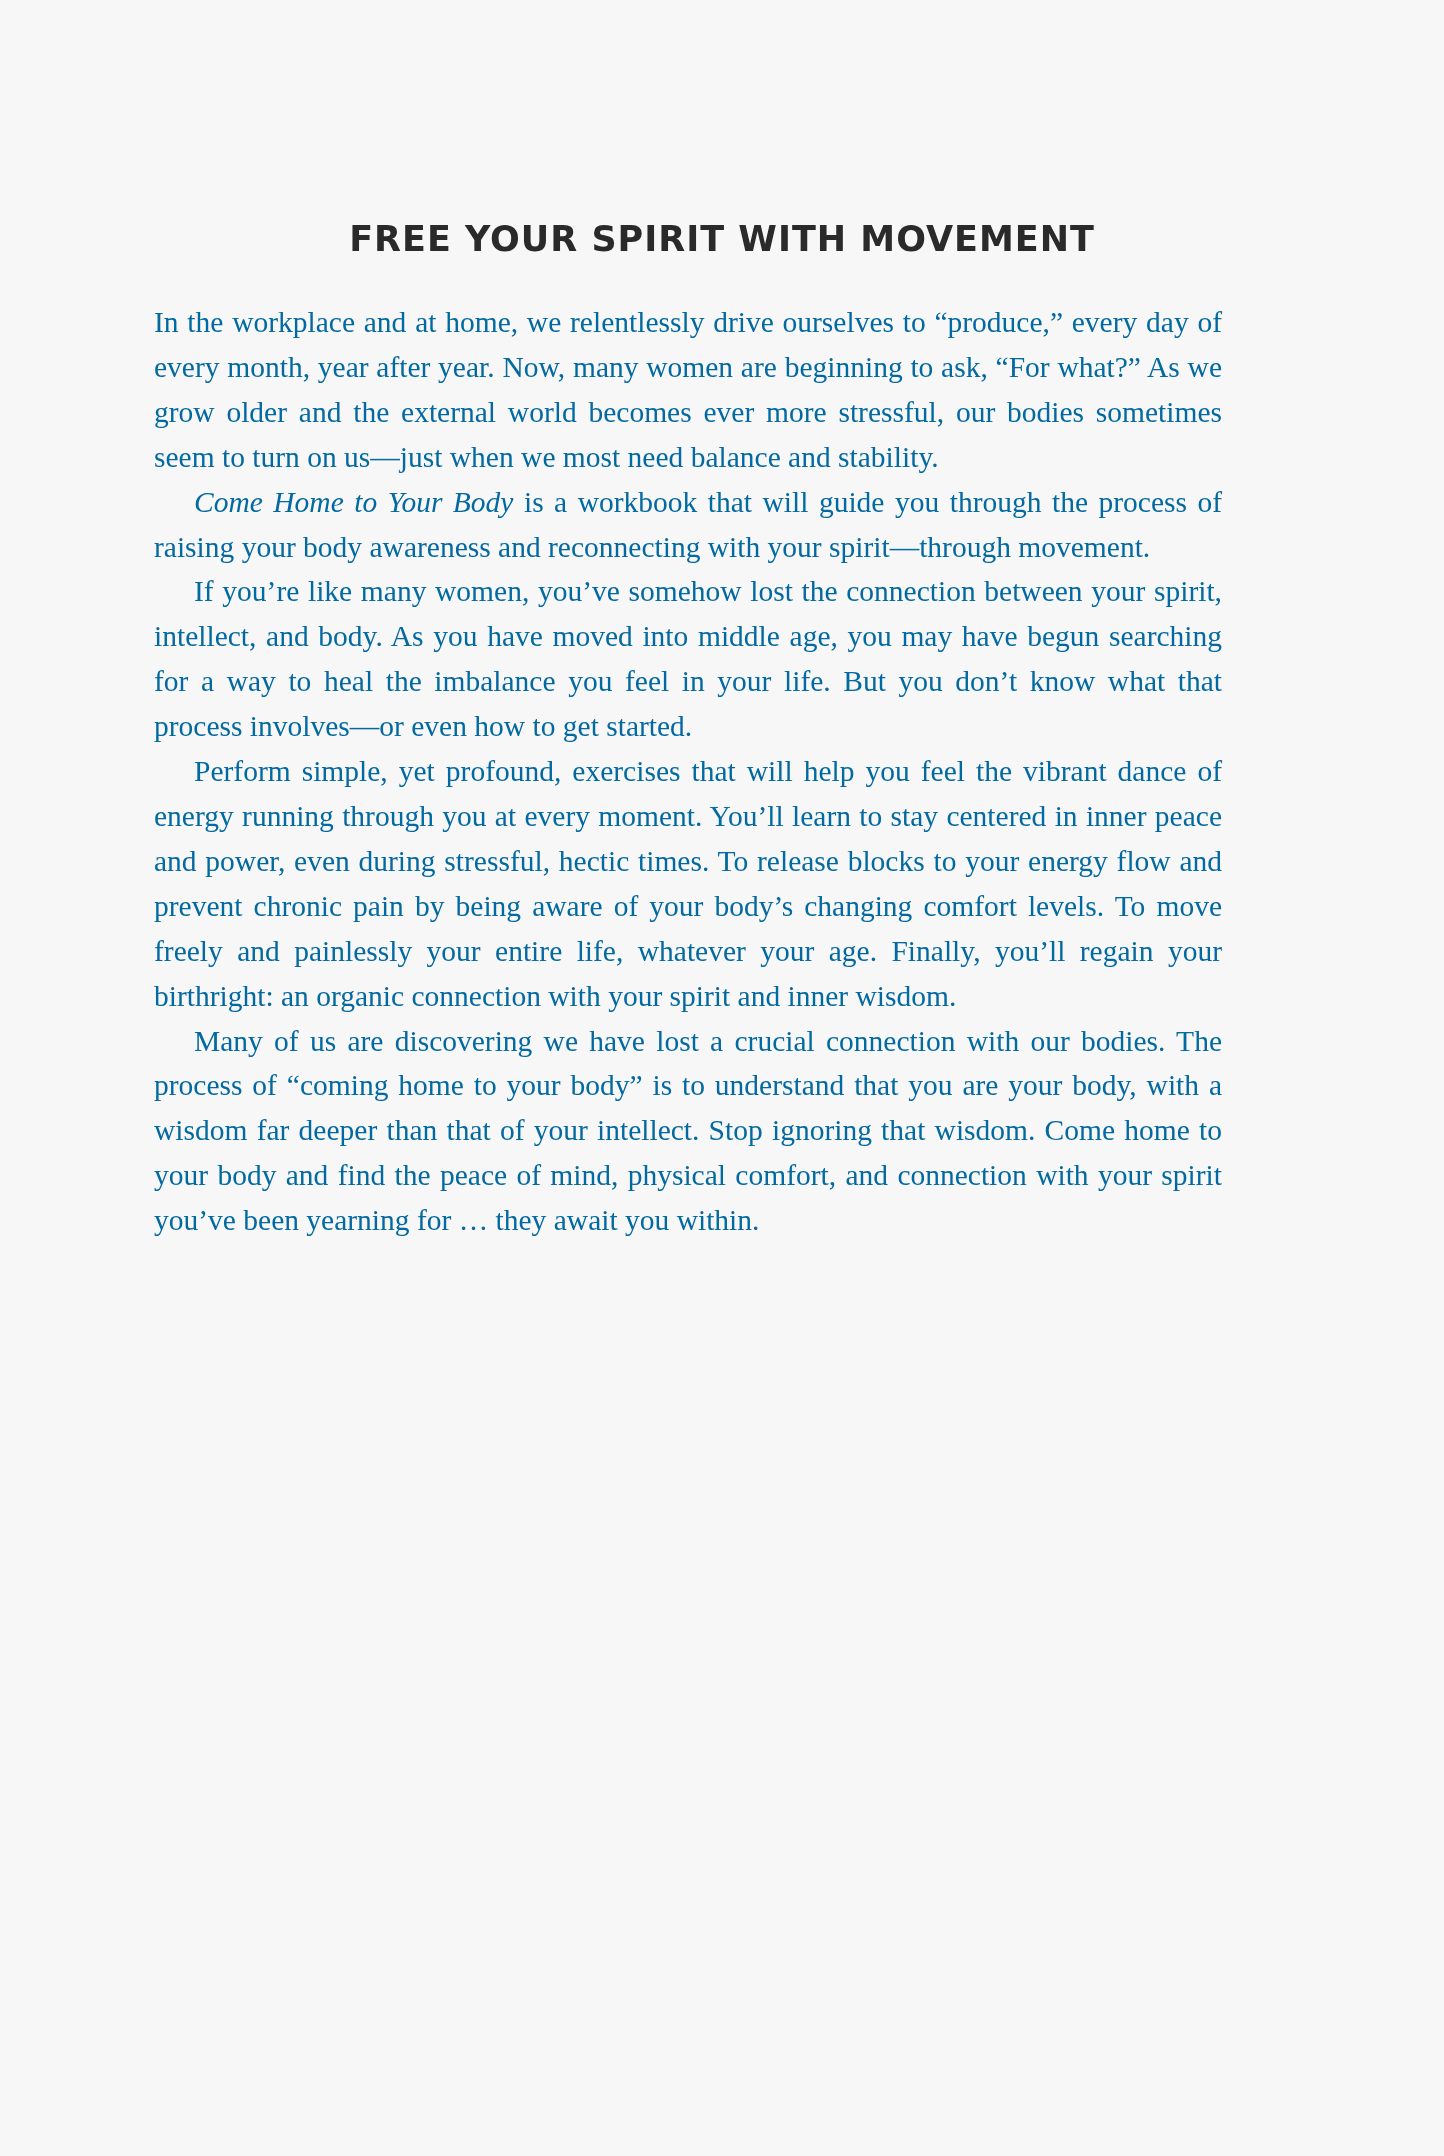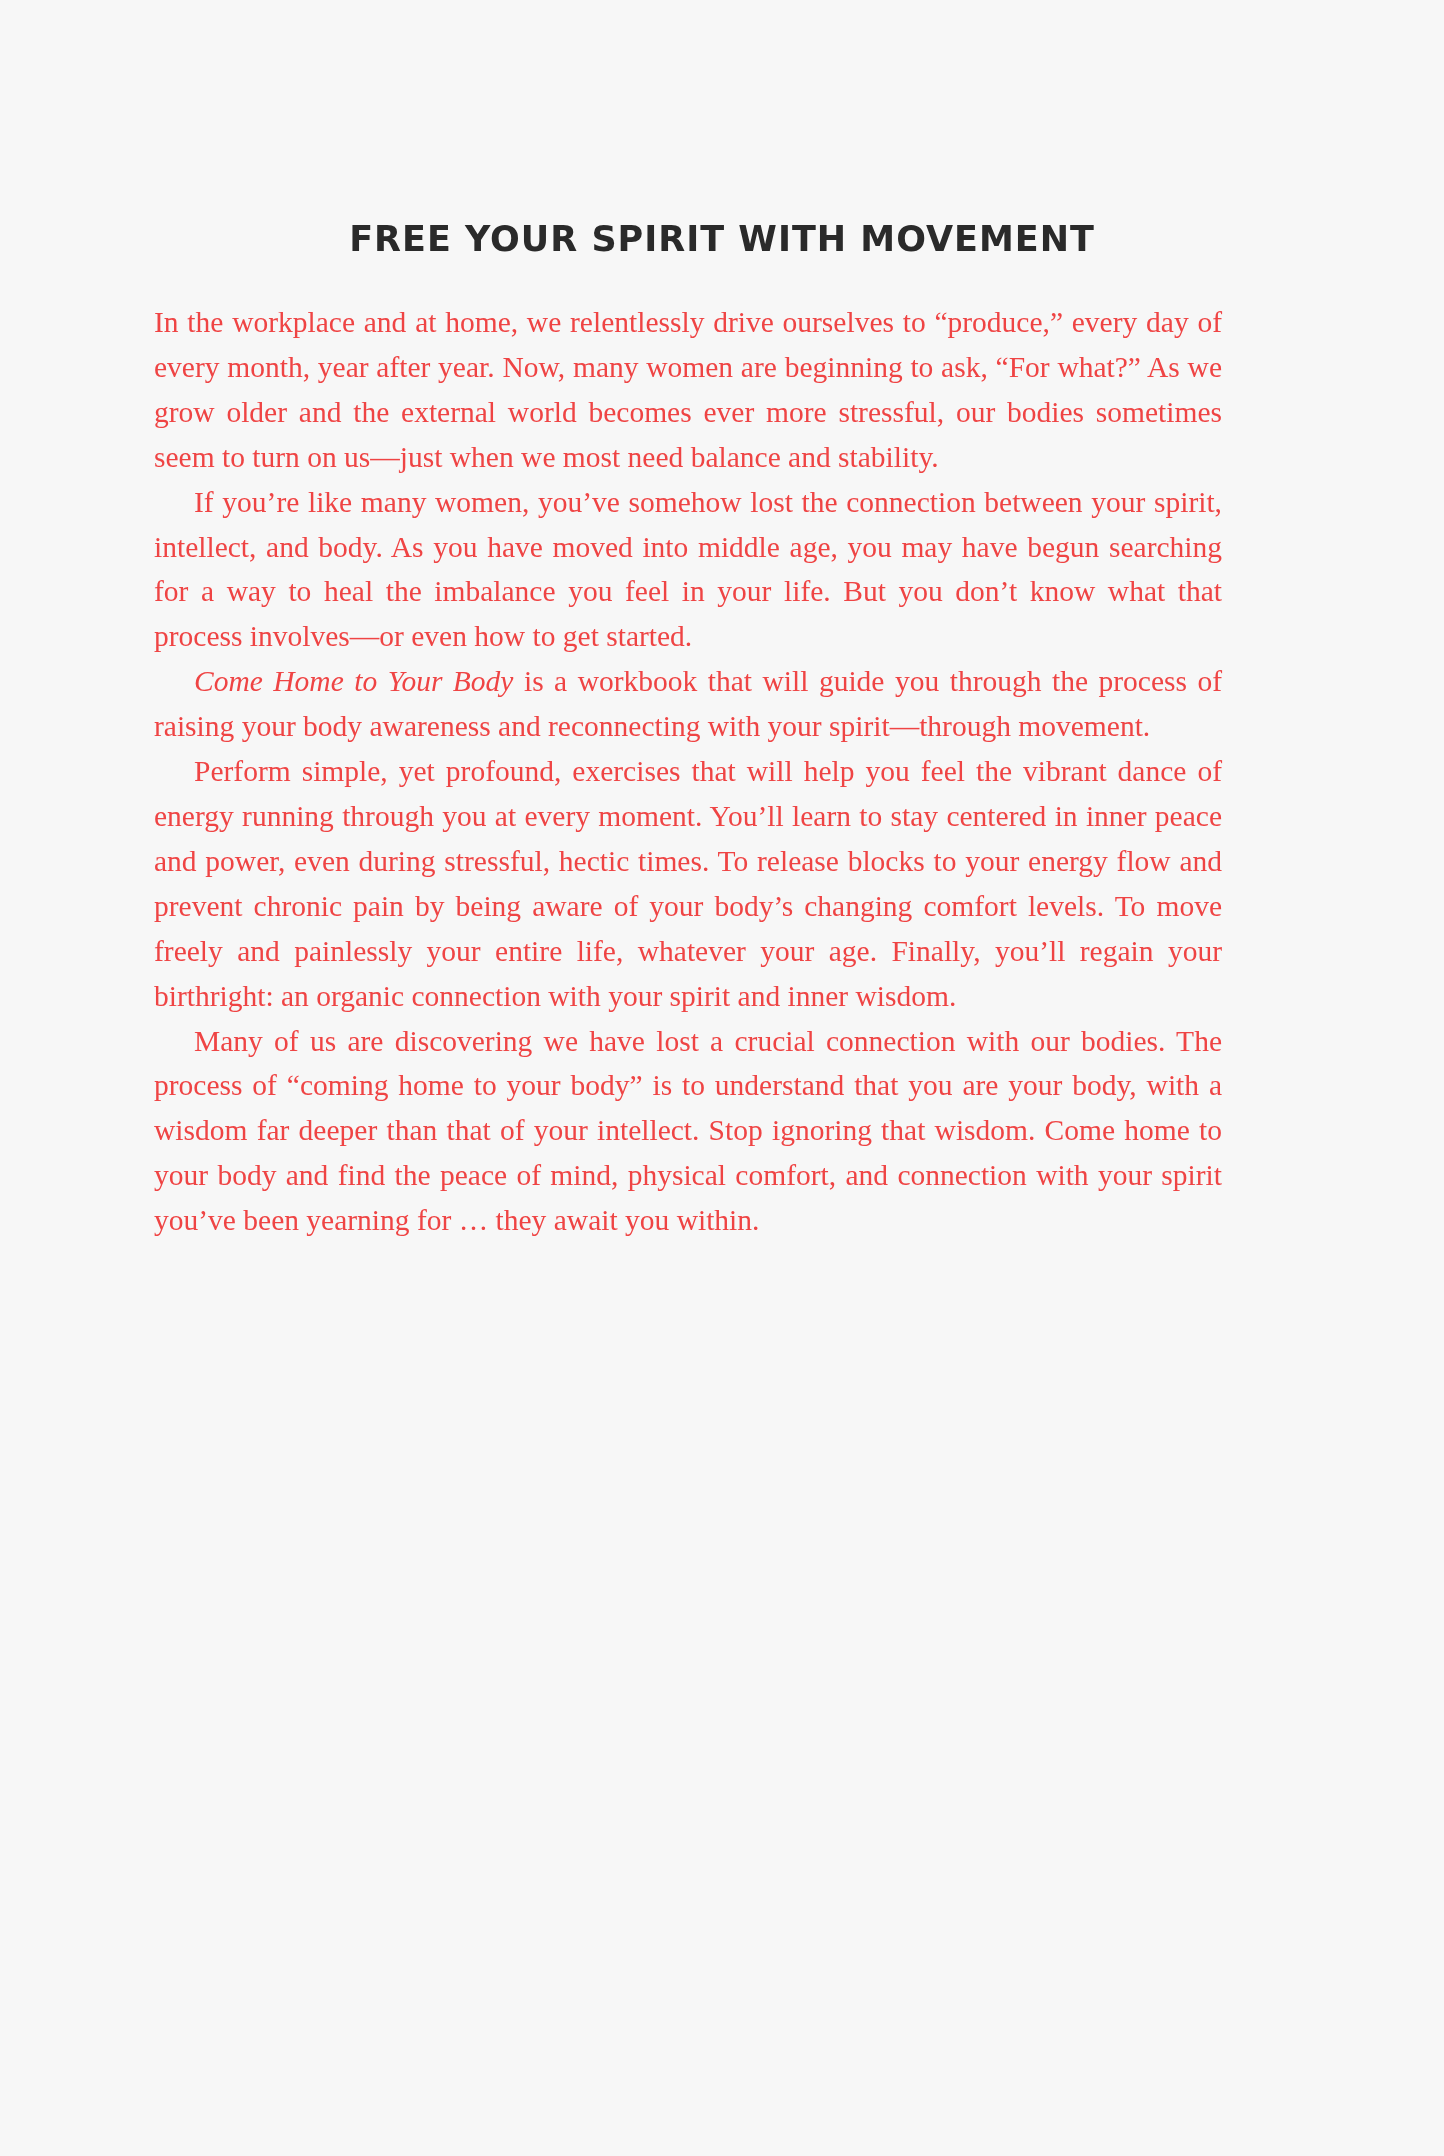--- a/index.html
+++ b/index.html
@@ -35,21 +35,21 @@
       line-height: 50px;
     }
     .body-text {
       position: absolute;
       top: 300px;
       left: 154px;
       width: 1068px;
       font-family: "Liberation Serif", serif;
       font-size: 29.5px;
       line-height: 44.9px;
-      color: #ef4444;
+      color: #0369a1;
     }
     .body-text p {
       margin: 0;
       text-align: justify;
       text-indent: 40px;
       hyphens: manual;
     }
     .body-text p.first {
       text-indent: 0;
     }
@@ -58,18 +58,18 @@
     }
   </style>
 </head>
 <body>
 
 <div class="page">
   <h1 class="title">FREE YOUR SPIRIT WITH MOVEMENT</h1>
 
   <div class="body-text">
     <p class="first">In the workplace and at home, we relentlessly drive ourselves to “produce,” every day of every month, year after year. Now, many women are beginning to ask, “For what?” As we grow older and the external world becomes ever more stressful, our bodies sometimes seem to turn on us—just when we most need balance and stability.</p>
+    <p><em>Come Home to Your Body</em><span> is a workbook that will guide you through the process of raising your body awareness and reconnecting with your spirit—through movement.</span></p>
     <p>If you’re like many women, you’ve somehow lost the connection between your spirit, intellect, and body. As you have moved into middle age, you may have begun searching for a way to heal the imbalance you feel in your life. But you don’t know what that process involves—or even how to get started.</p>
-    <p><em>Come Home to Your Body</em><span> is a workbook that will guide you through the process of raising your body awareness and reconnecting with your spirit—through movement.</span></p>
     <p>Perform simple, yet profound, exercises that will help you feel the vibrant dance of energy running through you at every moment. You’ll learn to stay centered in inner peace and power, even during stressful, hectic times. To release blocks to your energy flow and prevent chronic pain by being aware of your body’s chang­ing comfort levels. To move freely and painlessly your entire life, whatever your age. Finally, you’ll regain your birthright: an organic connection with your spirit and inner wisdom.</p>
     <p>Many of us are discovering we have lost a crucial connection with our bodies. The process of “coming home to your body” is to understand that you are your body, with a wisdom far deeper than that of your intellect. Stop ignoring that wis­dom. Come home to your body and find the peace of mind, physical comfort, and connection with your spirit you’ve been yearning for … they await you within.</p>
   </div>
 </div>
 
 </body></html>

